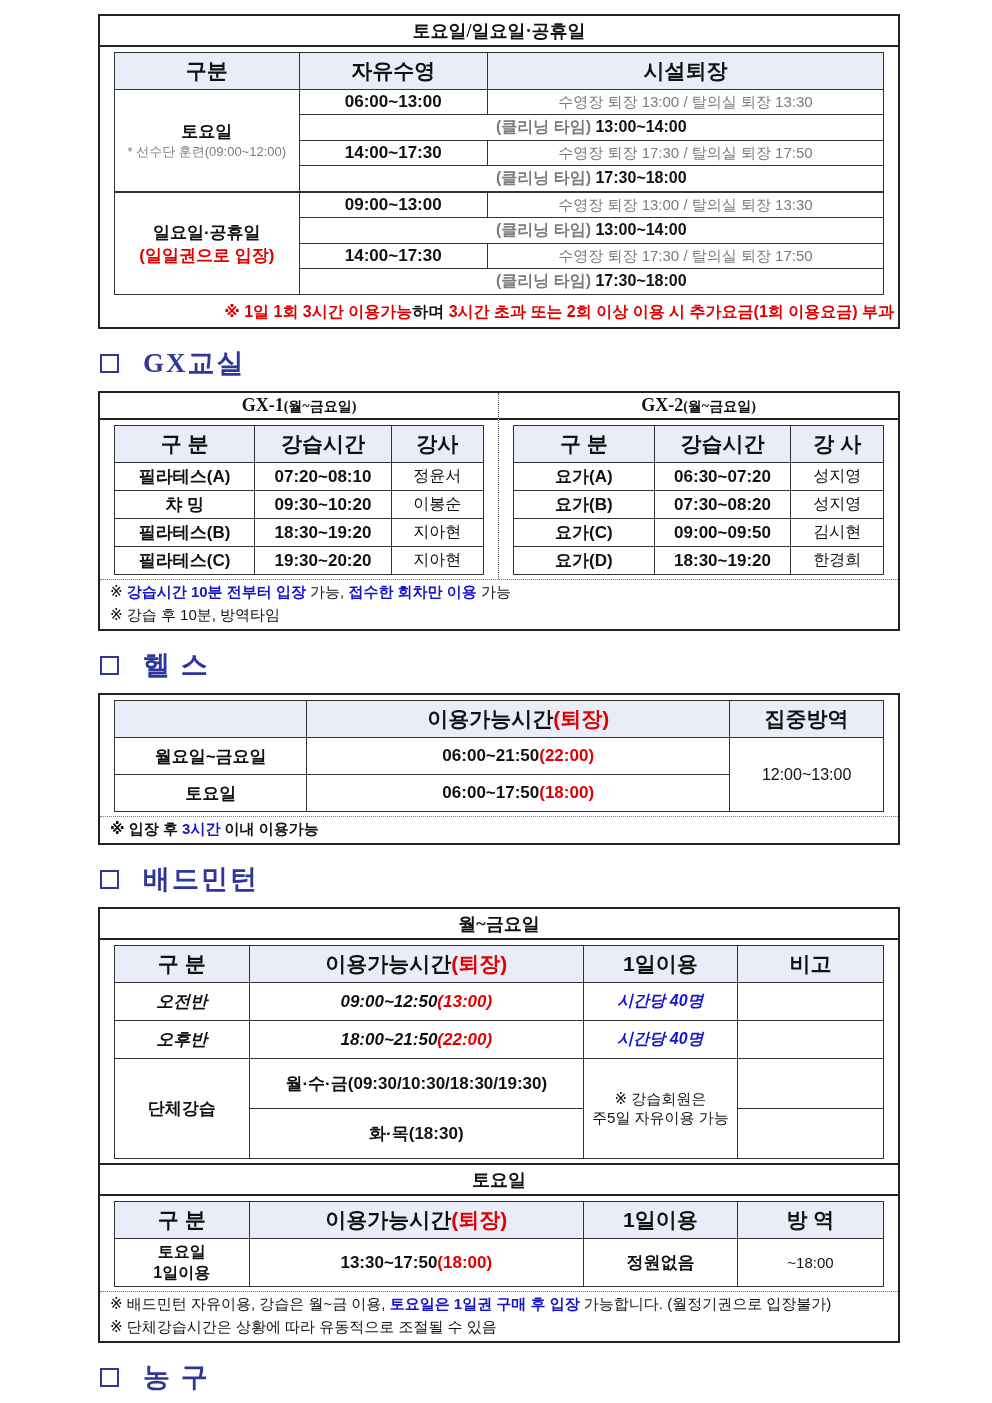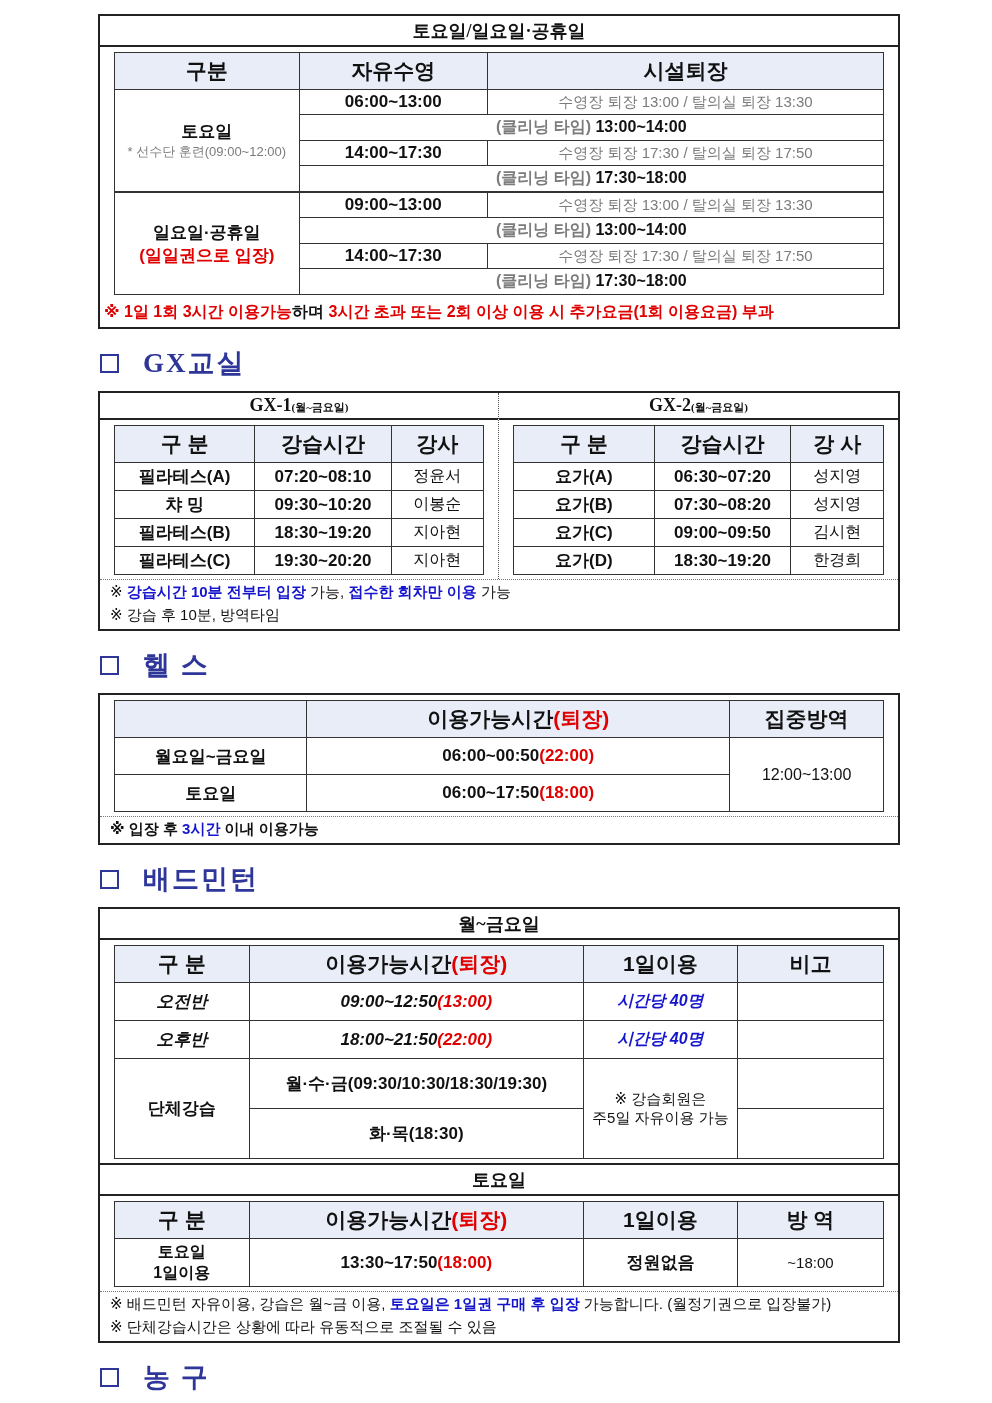--- a/index.html
+++ b/index.html
@@ -28,42 +28,42 @@
   th { background:#e9edf7; font-size:21px; font-weight:bold; padding:4px 2px; }
 
   .b17 { font-weight:bold; font-size:17px; }
   .b16 { font-weight:bold; font-size:16px; }
   .r15 { font-size:15px; }
   .red  { color:#e00000; }
   .blue { color:#1515cd; font-weight:bold; }
   .sublab { font-size:13px; color:#7b7b7b; font-weight:normal; display:block; }
 
   .note-line { font-size:15px; padding:3px 10px 4px; }
-  .note-center { text-align:left; font-weight:bold; font-size:16px; padding:3px 4px 4px; }
+  .note-center { text-align:right; font-weight:bold; font-size:16px; padding:3px 4px 4px; }
   .dot-top { border-top:1px dotted #777; }
 
   
   .sec-head {
     display:flex; align-items:center; gap:24px;
     color:#2e3699; font-family:"Liberation Serif","DejaVu Serif",serif;
     font-weight:bold; font-size:27px; margin:16px 0 10px 2px; letter-spacing:2px;
   }
   .sec-head .sq {
     display:inline-block; width:19px; height:19px;
     border:2px solid #2e3699; background:#fff; flex:0 0 auto;
   }
 
   
   .gx-grid { display:grid; grid-template-columns:1fr 1fr; }
   .gx-cell-l { border-right:1px dotted #555; }
   .gx-title {
     text-align:center; font-family:"Liberation Serif","DejaVu Serif",serif;
     font-weight:bold; font-size:18px; padding:2px 0; border-bottom:2px solid #222;
   }
-  .gx-title .sub { font-size:11px; }
+  .gx-title .sub { font-size:14px; }
 
   .swim-time { font-size:17px; font-weight:bold; }
   .exit-txt { font-size:15px; font-weight:normal; color:#7b7b7b; }
   .clean { font-size:16px; font-weight:bold; }
   .clean .lab { color:#7b7b7b;margin-top:35px; }
 
   .h-row td { height:16px; }
   .gx-row td { height:18px; }
   .hl-row td { height:37px; }
   .bm-row td { height:38px;font-style:italic; }
@@ -262,21 +262,21 @@
             <tr>
           <th></th>
           <th>
             <span>이용가능시간</span><span class="red">(퇴장)</span>
           </th>
           <th>집중방역</th>
         </tr>
         <tr class="hl-row">
           <td class="b17">월요일~금요일</td>
           <td>
-            <span class="b17">06:00~00:50</span><span class="b17 red">(22:00)</span>
+            <span class="b17">06:00~21:50</span><span class="b17 red">(22:00)</span>
           </td>
           <td rowspan="2" class="name">12:00~13:00</td>
         </tr>
         <tr class="hl-row">
           <td class="b17">토요일</td>
           <td>
             <span class="b17">06:00~17:50</span><span class="b17 red">(18:00)</span>
           </td>
         </tr>
       </tbody>

